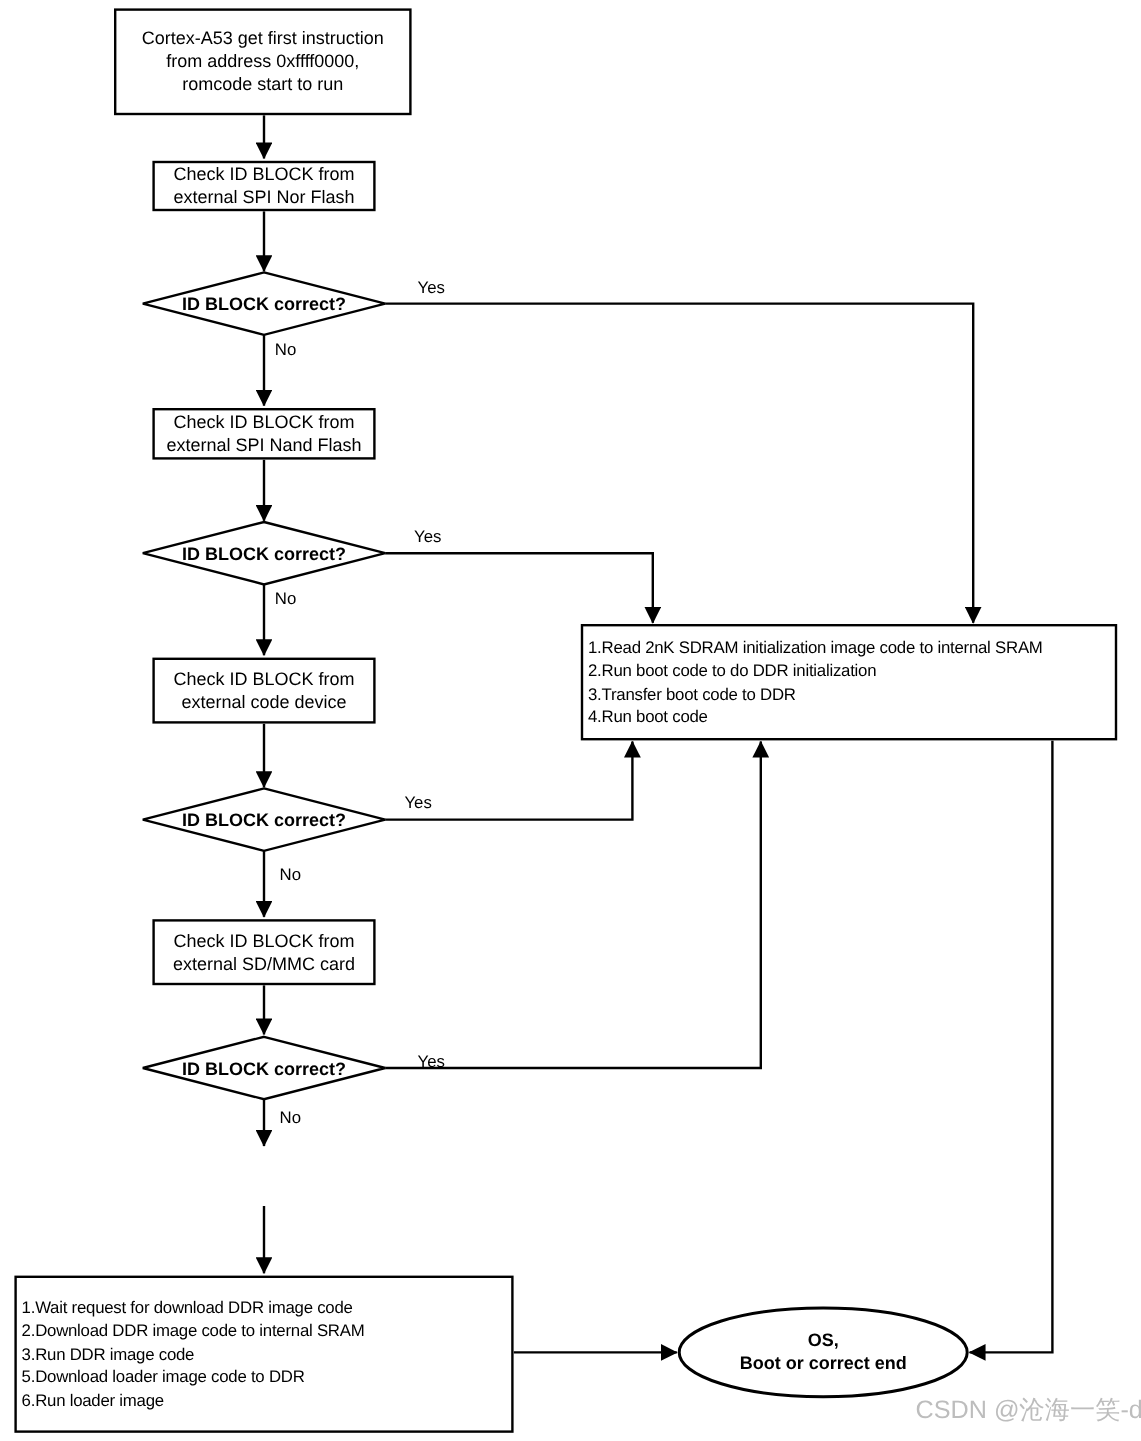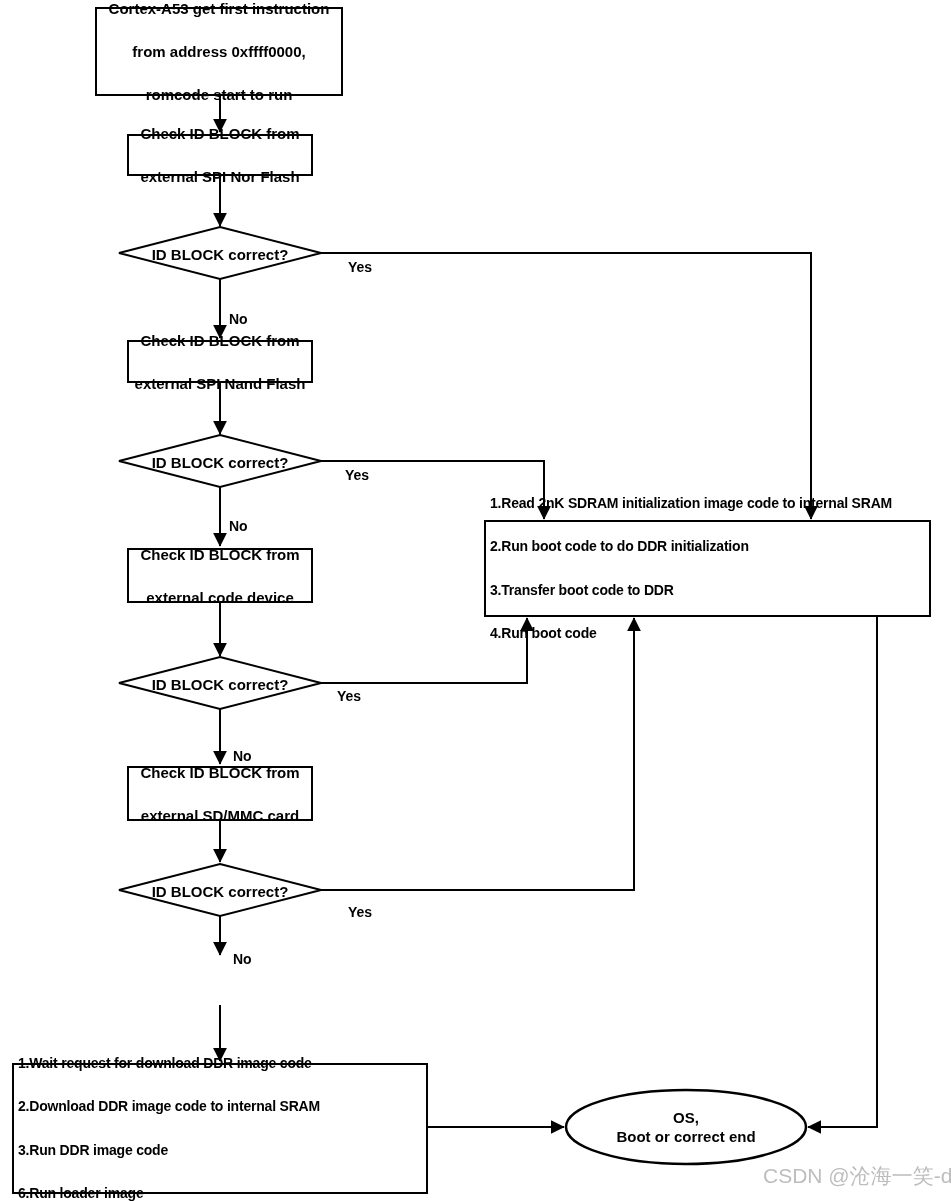--- a/index.html
+++ b/index.html
@@ -15,25 +15,24 @@
   svg.wires { position: absolute; left: 0; top: 0; }
   .node {
     position: absolute;
     box-sizing: border-box;
     border: 2px solid #000;
     background: #fff;
     display: flex;
     flex-direction: column;
     align-items: center;
     justify-content: center;
-    font-weight: bold;
+    font-weight: normal;
     font-size: 15px;
     line-height: 19px;
     text-align: center;
-    gap: 24px;
   }
   .node .ln { white-space: nowrap; }
   .node.list {
     align-items: flex-start;
     justify-content: center;
     text-align: left;
     padding-left: 4px;
     font-size: 14px;
     line-height: 19.5px;
     letter-spacing: -0.2px;
@@ -42,25 +41,24 @@
     position: absolute;
     transform: translate(-50%, -50%);
     font-weight: bold;
     font-size: 15px;
     line-height: 19px;
     text-align: center;
     white-space: nowrap;
   }
   .edge-label {
     position: absolute;
-    font-weight: bold;
+    font-weight: normal;
     font-size: 14px;
     line-height: 16px;
     white-space: nowrap;
-    margin-top: 28px;
   }
   .watermark {
     position: absolute;
     left: 763px;
     top: 1163px;
     font-size: 21px;
     line-height: 26px;
     font-weight: 400;
     color: #bdbdbd;
     white-space: nowrap;
@@ -129,20 +127,21 @@
   <div class="node" style="left:127px; top:766px; width:186px; height:55px;">
     <div class="ln">Check ID BLOCK from</div>
     <div class="ln">external SD/MMC card</div>
   </div>
 
 
   <div class="node list" style="left:12px; top:1063px; width:416px; height:131px;justify-content:center;">
     <div class="ln">1.Wait request for download DDR image code</div>
     <div class="ln">2.Download DDR image code to internal SRAM</div>
     <div class="ln">3.Run DDR image code</div>
+    <div class="ln">5.Download loader image code to DDR</div>
     <div class="ln">6.Run loader image</div>
   </div>
 
   <div class="node list" style="left:484px; top:520px; width:447px; height:97px;">
     <div class="ln">1.Read 2nK SDRAM initialization image code to internal SRAM</div>
     <div class="ln">2.Run boot code to do DDR initialization</div>
     <div class="ln">3.Transfer boot code to DDR</div>
     <div class="ln">4.Run boot code</div>
   </div>
 

